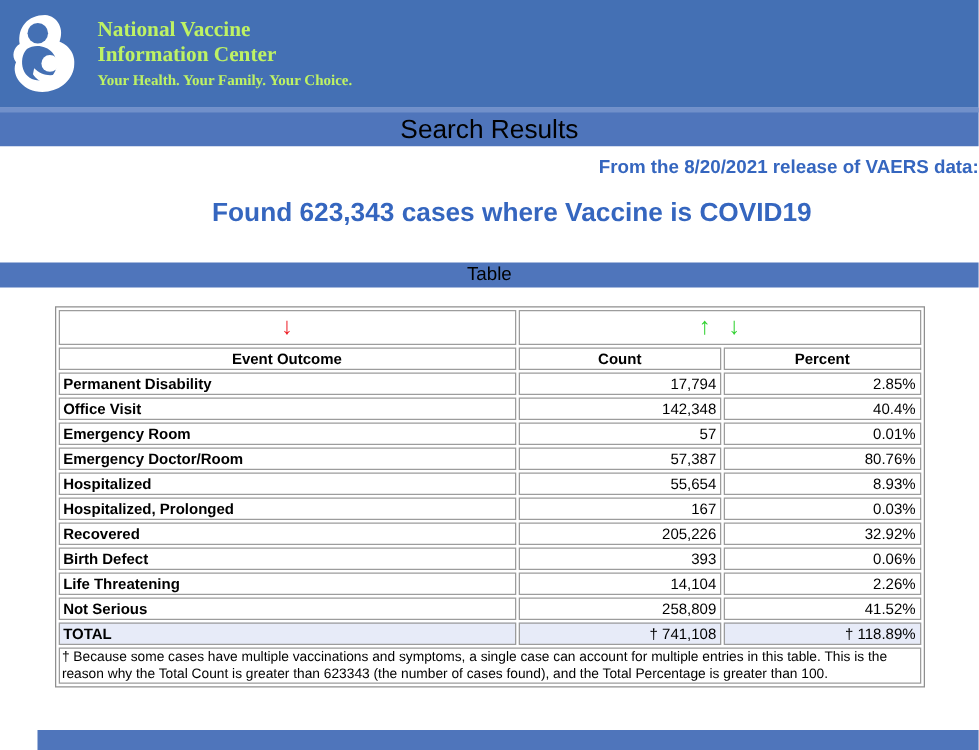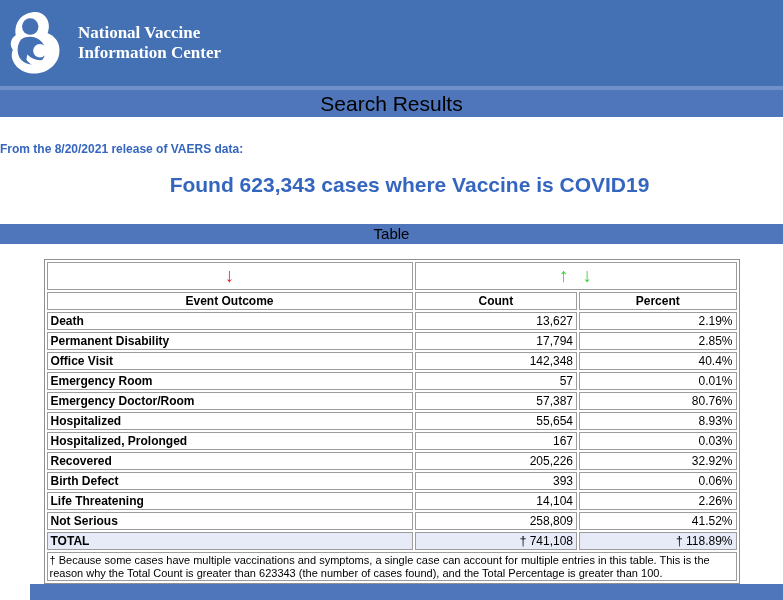--- a/index.html
+++ b/index.html
@@ -7,36 +7,36 @@
     width:783px;height:600px;position:relative;overflow:hidden;
     background:#ffffff;
     font-family:"Liberation Sans", sans-serif;
   }
   
   .site-header{
     height:86px;background:var(--header-blue);
     display:flex;align-items:center;box-sizing:border-box;padding-left:8px;
   }
   .logo-wrap{width:58px;height:66px;flex:0 0 auto;}
-  .org-text{margin-left:12px;color:#ffffff;font-family:"Liberation Serif", serif;}
+  .org-text{margin-left:12px;color:#bef264;font-family:"Liberation Serif", serif;}
   .org-line{font-size:17px;font-weight:bold;line-height:20px;}
   .org-tagline{font-size:12px;font-weight:bold;margin-top:3px;}
   
   .section-bar{
     background:var(--bar-blue);color:#000000;text-align:center;
   }
   .bar-search{
     height:27px;line-height:27px;font-size:21px;
     border-top:4px solid var(--bar-light-blue);
   }
   .bar-table{height:20px;line-height:20px;font-size:15px;margin-top:27px;}
   
   .release-line{
-    margin:25px 0 0;text-align:left;color:var(--heading-blue);
-    font-weight:bold;font-size:12px;
+    margin:8px 0 0;text-align:right;color:var(--heading-blue);
+    font-weight:bold;font-size:15px;
   }
   .found-line{
     margin:17px 0 0;text-align:center;color:var(--heading-blue);
     font-weight:bold;font-size:21px;padding-left:36px;
   }
   
   table.results{
     width:696px;margin:15px auto 0;
     border-collapse:separate;border-spacing:2px;
     border:1px solid #8f8f8f;background:#ffffff;
@@ -73,20 +73,21 @@
       <path fill="#ffffff" d="M29,2 C15,2 6,12 8,26 C3,29 1,36 5,41 C1,50 8,62 21,65 C36,68 51,59 53,45 C55,33 47,26 41,24 C45,14 40,3 29,2 Z"></path>
       <circle cx="23" cy="17" r="8.5" fill="var(--header-blue)"></circle>
       <path fill="var(--header-blue)" d="M14,30 C20,26 30,27 35,33 C40,39 40,48 34,53 C26,59 14,56 11,47 C9,41 10,34 14,30 Z"></path>
       <circle cx="33" cy="42" r="7" fill="#ffffff"></circle>
       <path fill="#ffffff" d="M20,46 C25,51 32,53 38,51 L36,58 C29,60 22,56 19,51 Z"></path>
     </svg>
   </div>
   <div class="org-text">
     <div class="org-line">National Vaccine</div>
     <div class="org-line">Information Center</div>
+    <div class="org-tagline">Your Health. Your Family. Your Choice.</div>
   </div>
 </div>
 
 <div class="section-bar bar-search">
   <span>Search Results</span>
 </div>
 
 <div class="release-line">From the 8/20/2021 release of VAERS data:</div>
 <div class="found-line">Found 623,343 cases where Vaccine is COVID19</div>
 
@@ -109,25 +110,20 @@
         <span class="arrow-green">↑</span><span class="arrow-gap"></span><span class="arrow-green">↓</span>
       </td>
     </tr>
     <tr>
       <th class="head-cell">Event Outcome</th>
       <th class="head-cell">Count</th>
       <th class="head-cell">Percent</th>
     </tr>
   </tbody>
   <tbody id="data-rows">
-      <tr>
-        <td class="td-outcome">Death</td>
-        <td class="td-num">13,627</td>
-        <td class="td-num">2.19%</td>
-      </tr>
       <tr>
         <td class="td-outcome">Permanent Disability</td>
         <td class="td-num">17,794</td>
         <td class="td-num">2.85%</td>
       </tr>
       <tr>
         <td class="td-outcome">Office Visit</td>
         <td class="td-num">142,348</td>
         <td class="td-num">40.4%</td>
       </tr>

